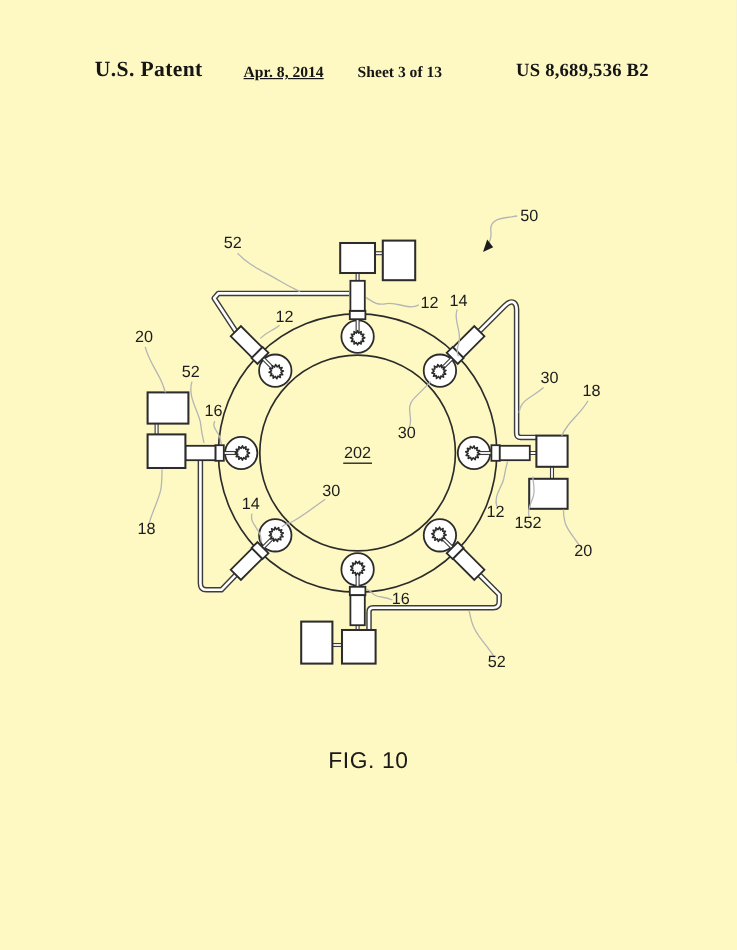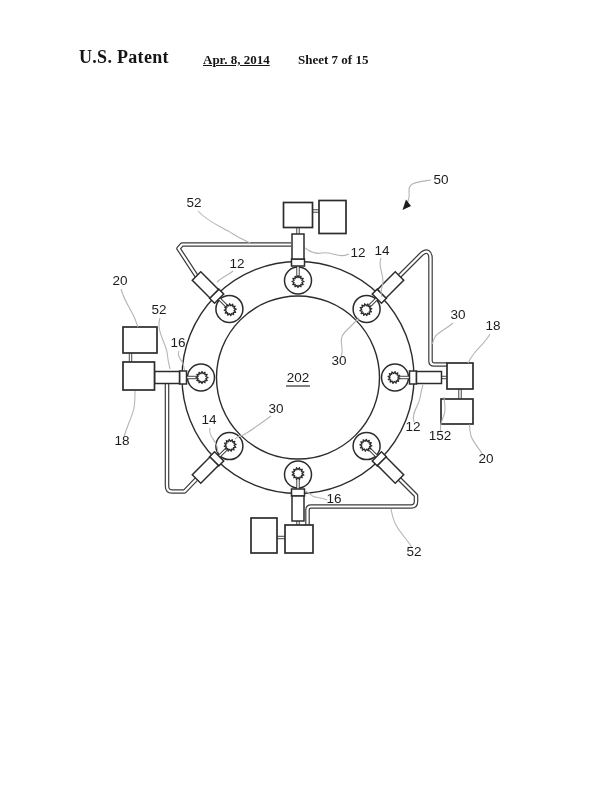--- a/index.html
+++ b/index.html
@@ -1,17 +1,17 @@
 <!DOCTYPE html>
 <html><head>
 <meta charset="utf-8">
 <style>
   html,body{margin:0;padding:0;background:#e8e8e8;}
   #page{
-    position:relative;width:614px;height:792px;background:#ffffff;
+    position:relative;width:614px;height:792px;background:#fef9c3;
     font-family:"Liberation Serif", serif;color:#111;overflow:hidden;
     margin:0 auto;
   }
   .hdr{position:absolute;white-space:nowrap;font-weight:bold;color:#151515;}
   #h-title{left:79px;top:47px;font-size:18px;letter-spacing:.3px;}
   #h-date{left:203px;top:52px;font-size:13px;text-decoration:underline;}
   #h-sheet{left:298px;top:52px;font-size:13px;}
   #h-patno{left:430px;top:50px;font-size:15.5px;letter-spacing:.2px;}
   #fig-caption{
     position:absolute;left:0;right:0;top:624px;text-align:center;
@@ -30,21 +30,22 @@
   .blob{fill:#ffffff;stroke:#2c2c2c;stroke-width:1.3;stroke-linejoin:round;}
   .ref{font-family:"Liberation Sans", sans-serif;font-size:13.5px;fill:#1c1c1c;text-anchor:middle;}
 </style>
 </head>
 <body>
 
 <div id="page">
 
   <span class="hdr" id="h-title">U.S. Patent</span>
   <span class="hdr" id="h-date">Apr. 8, 2014</span>
-  <span class="hdr" id="h-sheet">Sheet 7 of 15</span>
+  <span class="hdr" id="h-sheet">Sheet 3 of 13</span>
+  <span class="hdr" id="h-patno">US 8,689,536 B2</span>
 
   <svg width="614" height="792" viewBox="0 0 614 792">
     <defs>
 
       <g id="unit">
         <line x1="3" y1="0" x2="16.5" y2="0" class="pipe2-o"></line>
         <line x1="3" y1="0" x2="16.5" y2="0" class="pipe2-i"></line>
         <rect x="14.5" y="-6.5" width="7" height="13" class="shape"></rect>
         <rect x="21.5" y="-6" width="25" height="12" class="shape"></rect>
       </g>
@@ -206,13 +207,14 @@
         <text x="209" y="424" class="ref">14</text>
         <text x="276" y="413" class="ref">30</text>
         <text x="413" y="431" class="ref">12</text>
         <text x="440" y="440" class="ref">152</text>
         <text x="486" y="463" class="ref">20</text>
         <text x="334" y="503" class="ref">16</text>
         <text x="414" y="556" class="ref">52</text>
       </g>
   </svg>
 
+  <div id="fig-caption">FIG. 10</div>
 </div>
 
 </body></html>

